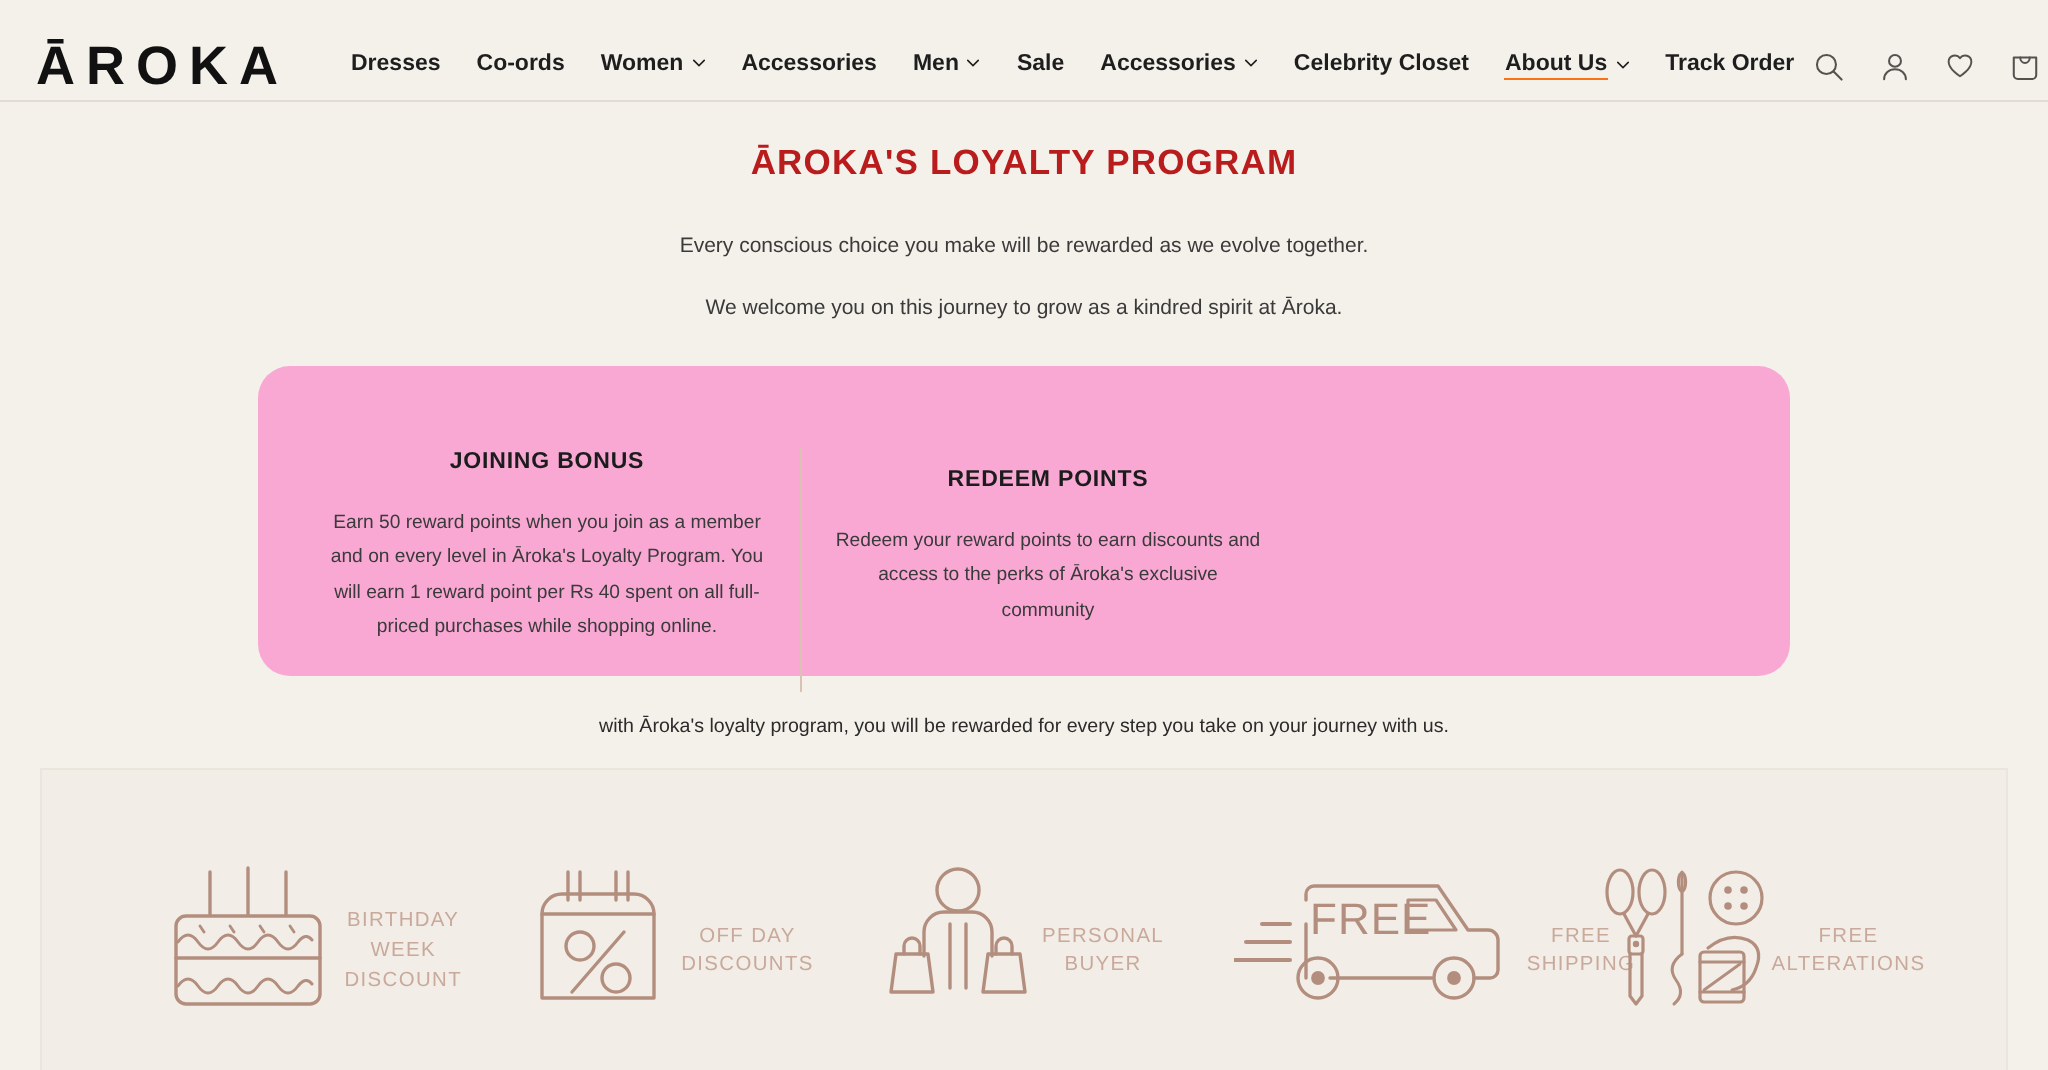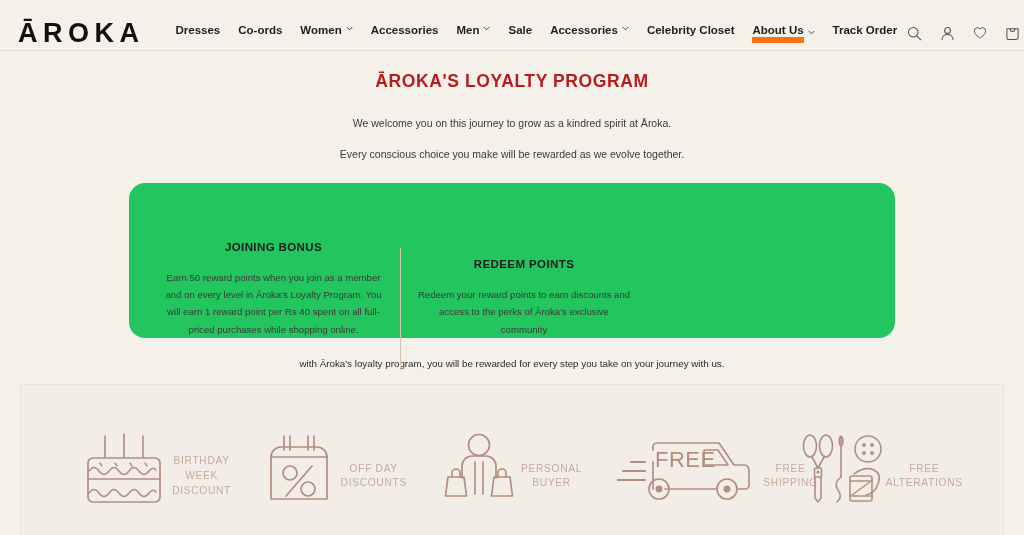--- a/index.html
+++ b/index.html
@@ -47,21 +47,21 @@
     gap: 4px;
     font-size: 11.5px;
     font-weight: 600;
     color: #1E1E1E;
     padding: 4px 9px;
     white-space: nowrap;
     cursor: pointer;
   }
 
   .nav-item.active .nav-label {
-    border-bottom: 6px solid #f97316;
+    border-bottom: 1px solid #f97316;
     padding-bottom: 1px;
   }
 
   .caret {
     display: inline-block;
     width: 7px;
     height: 7px;
     position: relative;
     top: -1px;
   }
@@ -96,24 +96,24 @@
     line-height: 1.4;
   }
   .intro p + p { margin-top: 16px; }
 
   
   .bonus-card {
     position: relative;
     margin: 22px auto 0;
     width: 766px;
     height: 155px;
-    background: #22c55e;
+    background: #f9a8d4;
     border-radius: 16px;
     display: flex;
-    align-items: flex-end;
+    align-items: center;
     padding: 26px 18px 0;
   }
 
   .bonus-col {
     flex: 1;
     padding: 0 16px;
     text-align: center;
     position: relative;
   }
   .bonus-col + .bonus-col::before {
@@ -289,22 +289,22 @@
         <path d="M7.2 4.4c0 1.9 1.3 3.2 2.8 3.2s2.8-1.3 2.8-3.2" stroke-linecap="round"></path>
       </svg>
     </span>
 
   </div>
 </div>
 
 <h1 class="page-title">ĀROKA'S LOYALTY PROGRAM</h1>
 
 <div class="intro">
+  <p>Every conscious choice you make will be rewarded as we evolve together.</p>
   <p>We welcome you on this journey to grow as a kindred spirit at Āroka.</p>
-  <p>Every conscious choice you make will be rewarded as we evolve together.</p>
 </div>
 
 <div class="bonus-card">
 
   <div class="bonus-col col-1">
     <div class="bonus-title">JOINING BONUS</div>
     <div class="bonus-text">Earn 50 reward points when you join as a member and  on every level in Āroka's Loyalty Program. You will earn 1 reward point per Rs 40 spent on all full-priced purchases while shopping online.</div>
   </div>
 
 

